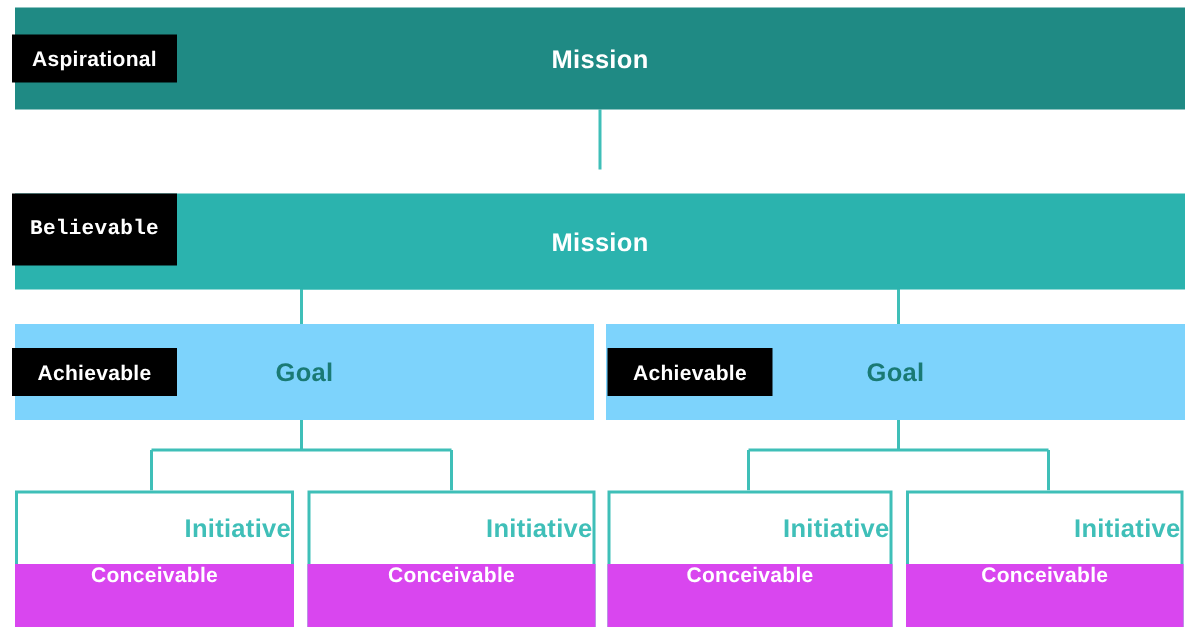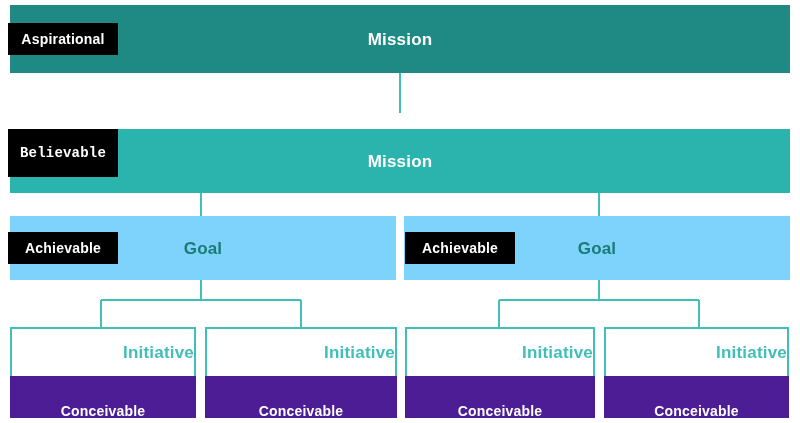--- a/index.html
+++ b/index.html
@@ -76,23 +76,23 @@
     display: flex;
     align-items: center;
     justify-content: flex-end;
   }
   .initiative-top .band-title {
     color: #3fbfb8;
   }
   .initiative-foot {
     height: 42px;
     flex: 0 0 42px;
-    background: #4c1d95;
-    display: flex;
-    align-items: flex-end;
+    background: #d946ef;
+    display: flex;
+    align-items: flex-start;
     justify-content: center;
     margin: 0 -2px -2px -2px;
   }
   .initiative-foot .tag-text {
     color: #ffffff;
     font-size: 14px;
     font-weight: 700;
     letter-spacing: 0.2px;
     line-height: 1;
   }

